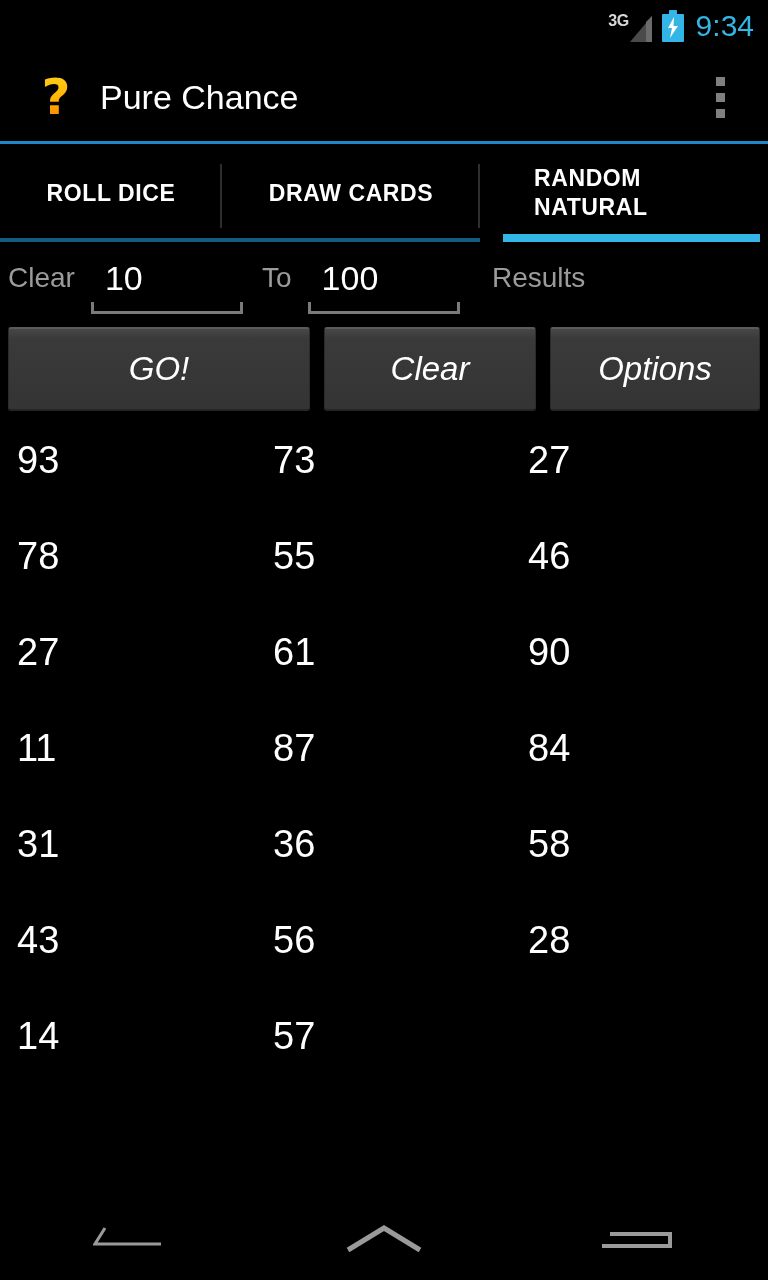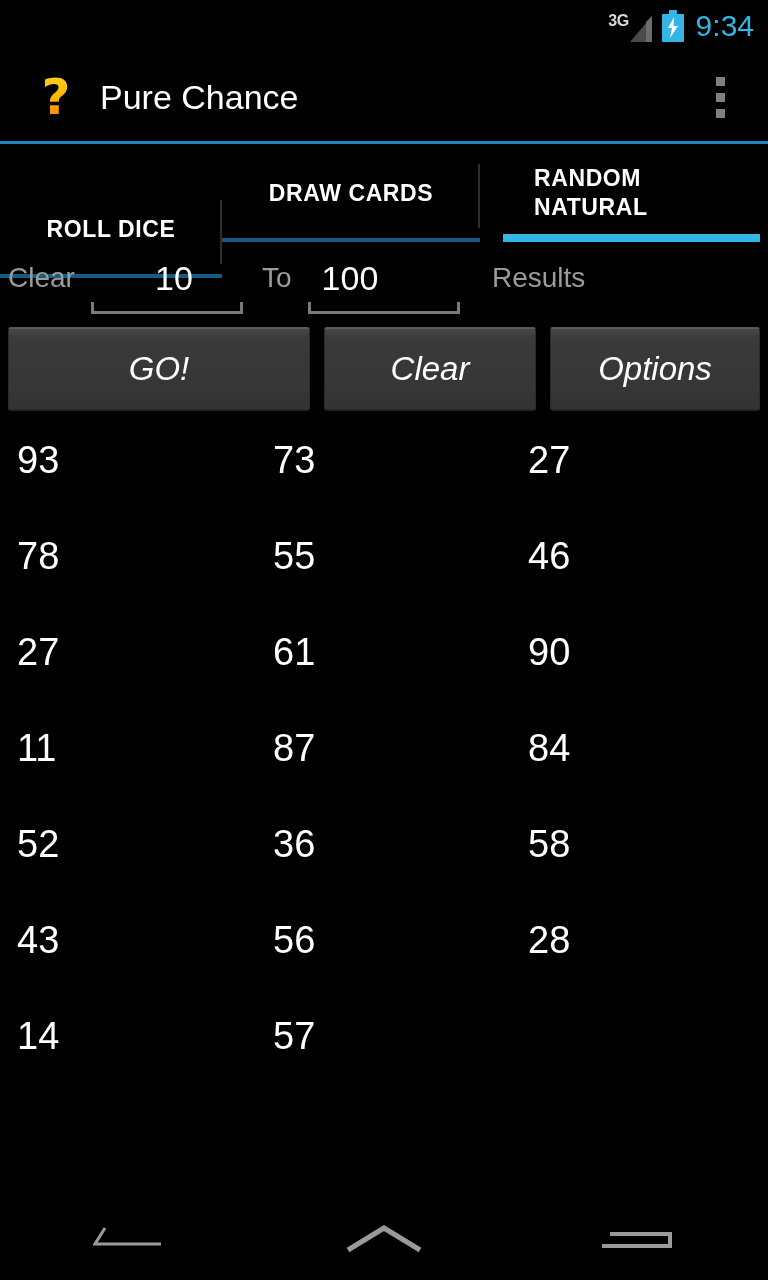--- a/index.html
+++ b/index.html
@@ -52,21 +52,21 @@
   .ab-underline{ position:absolute; left:0; top:141px; width:768px; height:3px;
                  background:#1e88c7; }
 
   
   .tab-bar{ position:absolute; left:0; top:144px; width:768px; height:98px;
             display:flex; background:#000; }
   .tab{ position:relative; height:98px; display:flex; align-items:center;
         padding:0 10px; }
   .tab-label{ font-size:23px; font-weight:bold; color:#fff;
               letter-spacing:0.6px; line-height:29px; }
-  .tab-roll{ width:222px; justify-content:center;margin-top:36px; }
+  .tab-roll{ width:222px; justify-content:center; }
   .tab-draw{ width:258px; justify-content:center; }
   .tab-rand{ width:257px; justify-content:flex-start; padding-left:31px;margin-left:23px; }
   .tab-div{ position:absolute; right:0; top:20px; width:2px; height:64px;
             background:#2e2e2e; }
   .tab-ind{ position:absolute; left:0; bottom:0; width:100%; height:4px;
             background:#165b80; }
   .tab.active .tab-ind{ height:8px; background:#33b5e5; }
 
   
   .input-row{ position:absolute; left:0; top:248px; width:768px; height:72px; }
@@ -81,21 +81,21 @@
     content:""; position:absolute; bottom:0; width:3px; height:12px;
     background:#7a7a7a; }
   .edit-line::before{ left:0; }
   .edit-line::after{ right:0; }
   .edit.focused .edit-line{ background:#33b5e5; }
   .edit.focused .edit-line::before,
   .edit.focused .edit-line::after{ background:#33b5e5; }
   .caret{ position:absolute; width:2px; height:46px; background:#fff; top:7px; }
 
   .f-from{ left:8px; }
-  .f-from .edit{ width:152px; margin-left:16px;text-align:center; }
+  .f-from .edit{ width:152px; margin-left:16px; }
   .f-to{ left:262px; }
   .f-to .edit{ width:152px; margin-left:16px; }
   .f-res{ left:492px; }
   .f-res .edit{ width:158px; margin-left:14px; }
 
   
   .btn-row{ position:absolute; left:0; top:327px; width:768px; height:84px;font-style:italic; }
   .btn{ position:absolute; top:0; height:84px;
         background:linear-gradient(180deg,#474747 0%,#3a3a3a 12%,#343434 100%);
         border-top:2px solid #5a5a5a;
@@ -223,21 +223,21 @@
       <span class="res-cell c0">27</span>
       <span class="res-cell c1">61</span>
       <span class="res-cell c2">90</span>
     </div>
     <div class="res-row">
       <span class="res-cell c0">11</span>
       <span class="res-cell c1">87</span>
       <span class="res-cell c2">84</span>
     </div>
     <div class="res-row">
-      <span class="res-cell c0">52</span>
+      <span class="res-cell c0">31</span>
       <span class="res-cell c1">36</span>
       <span class="res-cell c2">58</span>
     </div>
     <div class="res-row">
       <span class="res-cell c0">43</span>
       <span class="res-cell c1">56</span>
       <span class="res-cell c2">28</span>
     </div>
     <div class="res-row">
       <span class="res-cell c0">14</span>

